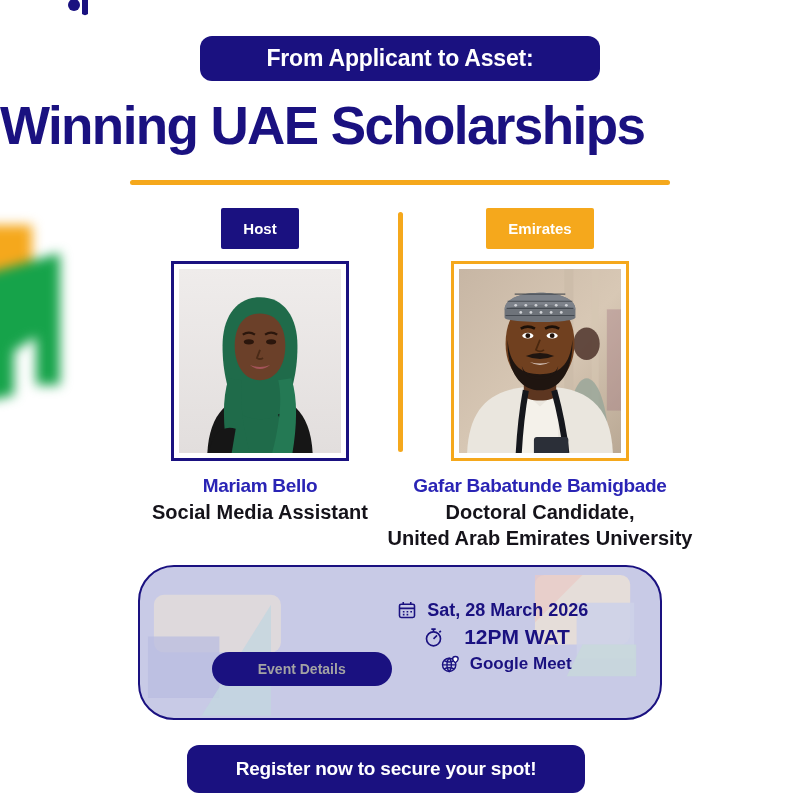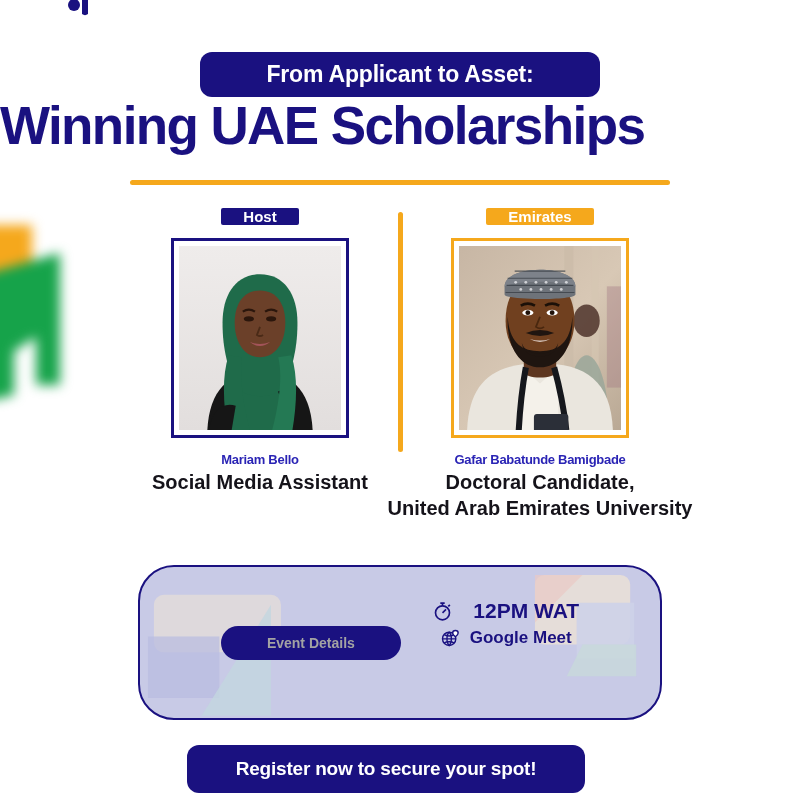--- a/index.html
+++ b/index.html
@@ -13,21 +13,21 @@
   
   .edge-decor{position:absolute;left:-60px;top:225px;width:180px;height:200px;
     filter:blur(6px);pointer-events:none;}
   .edge-decor svg{display:block;}
 
   
   .logo{position:absolute;left:62px;top:-26px;width:150px;height:46px;}
   .logo-mark{position:absolute;left:0;top:0;width:46px;height:46px;}
 
   
-  .top-pill{position:absolute;left:200px;top:52px;width:400px;height:45px;
+  .top-pill{position:absolute;left:200px;top:36px;width:400px;height:45px;
     background:#1a1180;border-radius:12px;display:flex;align-items:center;
     justify-content:center;}
   .top-pill span{color:#ffffff;font-size:23px;font-weight:700;letter-spacing:-0.2px;}
 
   
   .headline{position:absolute;left:0;right:0;top:99px;
     color:#1a1180;font-size:53px;font-weight:800;letter-spacing:-1.6px;
     line-height:1.0;}
 
   
@@ -36,32 +36,32 @@
 
   
   .people{position:absolute;left:0;right:0;top:208px;height:330px;}
   .vdivider{position:absolute;left:398px;top:4px;width:5px;height:240px;
     background:#F5A81C;border-radius:3px;}
 
   .person{position:absolute;top:0;width:330px;text-align:center;}
   .person.host{left:95px;}
   .person.speaker{left:375px;}
 
-  .role-badge{display:inline-block;padding:0 22px;font-size:15px;font-weight:600;
+  .role-badge{display:inline-block;padding:12px 22px;font-size:15px;font-weight:600;
     color:#ffffff;border-radius:2px;}
   .role-badge.host{background:#1a1180;}
   .role-badge.speaker{background:#F5A81C;}
 
   .photo-frame{width:178px;height:200px;margin:12px auto 0;padding:5px;
     box-sizing:border-box;background:#ffffff;}
   .photo-frame.host{border:3px solid #1a1180;}
   .photo-frame.speaker{border:3px solid #F5A81C;}
   .photo{width:100%;height:100%;position:relative;overflow:hidden;}
 
-  .pname{margin-top:14px;font-size:13px;font-weight:700;color:#2a24b5;
+  .pname{margin-top:14px;font-size:19px;font-weight:700;color:#2a24b5;
     letter-spacing:-0.3px;}
   .ptitle{margin-top:3px;font-size:20px;font-weight:600;color:#15131a;
     line-height:1.28;}
 
   
   .event-card{position:absolute;left:138px;top:565px;width:524px;height:155px;
     background:#C8CAE6;border:2.5px solid #1a1180;border-radius:36px;
     box-sizing:border-box;overflow:hidden;}
   .card-decor{position:absolute;inset:0;pointer-events:none;}
   .card-inner{position:relative;z-index:2;text-align:center;padding-top:20px;}
@@ -242,20 +242,36 @@
       <path d="M132 38 L132 150 L62 150 Z" fill="#c3d6e0" opacity=".8"></path>
       <rect x="398" y="8" width="96" height="70" rx="10" fill="#efe3d4" opacity=".75"></rect>
       <path d="M398 8 L446 8 L398 56 Z" fill="#e9c9c4" opacity=".7"></path>
       <rect x="440" y="36" width="58" height="56" fill="#cdd2e8" opacity=".9"></rect>
       <path d="M446 78 L500 78 L500 110 L430 110 Z" fill="#c7dcd8" opacity=".7"></path>
     </svg>
     <div class="card-inner">
       <div class="event-pill">Event Details</div>
       <div class="detail-rows">
 
+        <div class="drow r1">
+          <span class="ico">
+            <svg width="20" height="20" viewBox="0 0 24 24" fill="none" stroke="#1a1180" stroke-width="1.9">
+              <rect x="3" y="5" width="18" height="16" rx="2"></rect>
+              <path d="M3 10 H21"></path>
+                <path d="M7.5 2.5 V6"></path>
+                <path d="M16.5 2.5 V6"></path>
+              <path d="M7 14 H9"></path>
+                <path d="M11.5 14 H13.5"></path>
+                <path d="M16 14 H18"></path>
+              <path d="M7 17.5 H9"></path>
+                <path d="M11.5 17.5 H13.5"></path>
+            </svg>
+          </span>
+          <span>Sat, 28 March 2026</span>
+        </div>
 
         <div class="drow r2">
           <span class="ico">
             <svg width="21" height="21" viewBox="0 0 24 24" fill="none" stroke="#1a1180" stroke-width="1.9">
               <circle cx="12" cy="13.5" r="8"></circle>
               <path d="M12 13.5 L16 9.5"></path>
               <path d="M9.5 2.5 H14.5"></path>
                 <path d="M12 2.5 V5.5"></path>
               <path d="M18.6 6.2 L20.4 4.4"></path>
             </svg>

